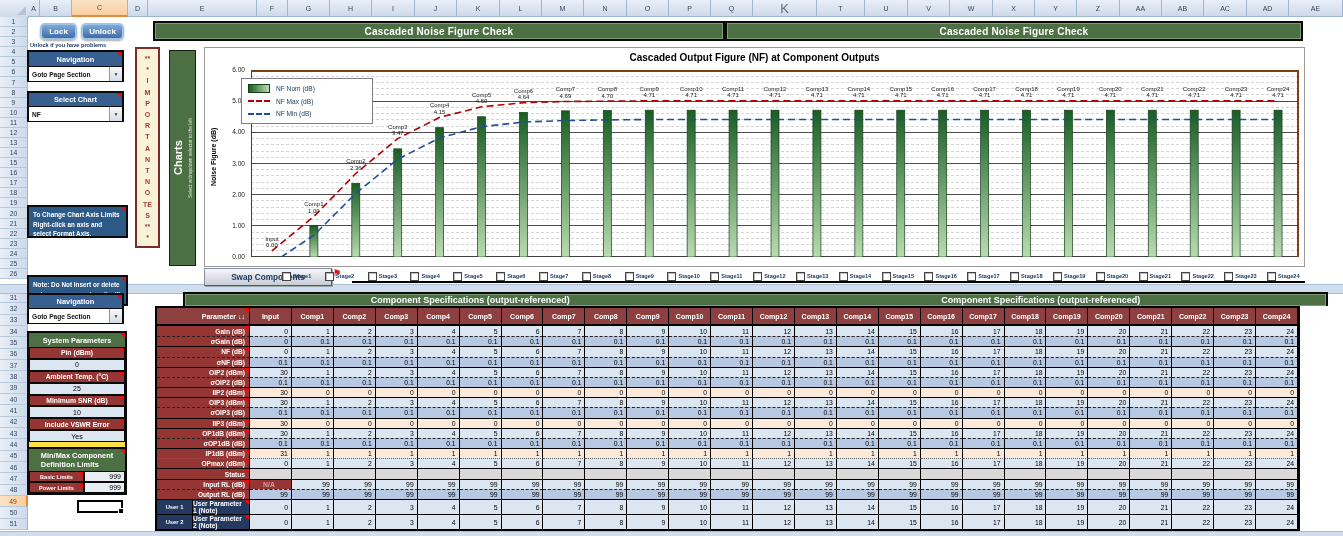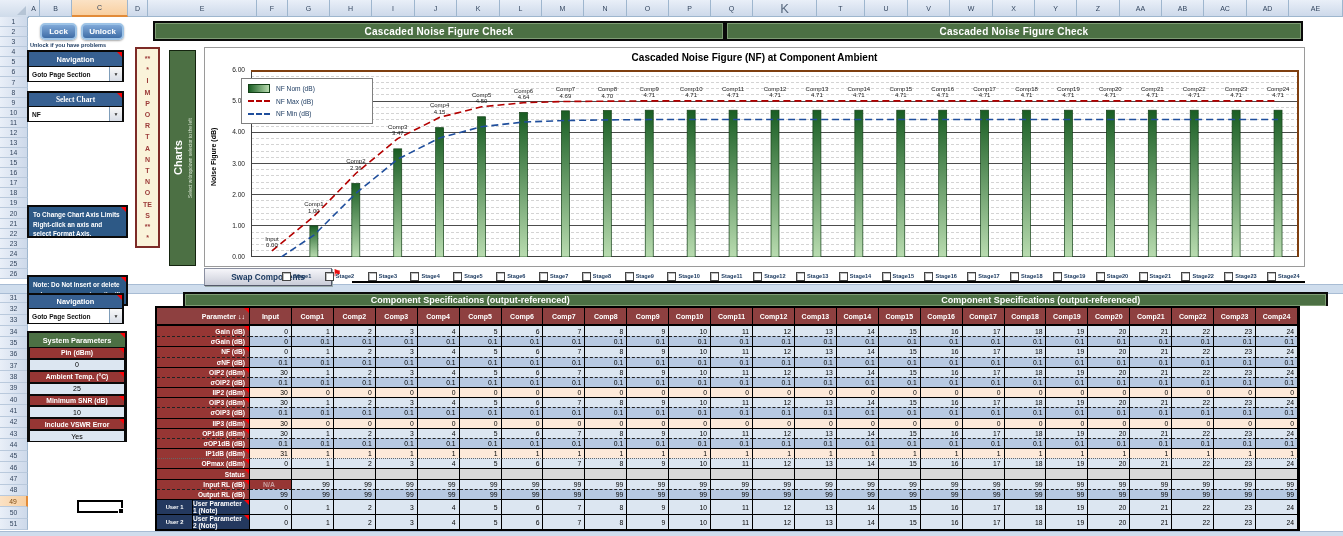--- a/index.html
+++ b/index.html
@@ -208,21 +208,21 @@
 
   <div class="abs cbox" style="left:27px;top:50px;width:97px;height:32px;">
     <div class="chead mark" style="height:14px;">Navigation</div>
     <div class="dd" style="height:14px;">
       <div class="txt">Goto Page Section</div>
       <div class="btn">▼</div>
     </div>
   </div>
 
   <div class="abs cbox" style="left:27px;top:91px;width:97px;height:31px;">
-    <div class="chead mark" style="height:13px;font-family:Liberation Serif, serif;">Select Chart</div>
+    <div class="chead mark" style="height:13px;">Select Chart</div>
     <div class="dd" style="height:14px;">
       <div class="txt">NF</div>
       <div class="btn">▼</div>
     </div>
   </div>
 
 
   <div class="abs notebox mark" style="left:27px;top:205px;width:101px;height:33px;">To Change Chart Axis Limits
 Right-click an axis and
 select Format Axis.</div>
@@ -249,21 +249,21 @@
       <div>**</div>
       <div>*</div>
     </div>
 
   <div class="abs" id="chartstab" style="left:169px;top:50px;width:27px;height:216px;">
     <div class="vtext" id="chartstab-title">Charts</div>
     <div class="vtext" id="chartstab-sub">Select w/dropdown selector to the left</div>
   </div>
 
   <div class="abs" id="chartframe" style="left:204px;top:47px;width:1101px;height:220px;">
-    <div class="abs" id="chart-title">Cascaded Noise Figure (NF) at Component Ambient</div>
+    <div class="abs" id="chart-title">Cascaded Output Figure (NF) at Component Outputs</div>
     <div class="abs vtext" id="ylabel">Noise Figure (dB)</div>
     <div id="yticks">
         <div class="ytick" style="left: 10px; top: 205px;">0.00</div>
         <div class="ytick" style="left: 10px; top: 173.833px;">1.00</div>
         <div class="ytick" style="left: 10px; top: 142.667px;">2.00</div>
         <div class="ytick" style="left: 10px; top: 111.5px;">3.00</div>
         <div class="ytick" style="left: 10px; top: 80.3333px;">4.00</div>
         <div class="ytick" style="left: 10px; top: 49.1667px;">5.00</div>
         <div class="ytick" style="left: 10px; top: 18px;">6.00</div>
       </div>
@@ -509,34 +509,44 @@
   <div class="abs" id="swap-underline" style="left:352px;top:281px;width:953px;height:2px;"></div>
 
   <div class="abs cbox" style="left:27px;top:293px;width:97px;height:31px;">
     <div class="chead mark" style="height:13px;">Navigation</div>
     <div class="dd" style="height:14px;">
       <div class="txt">Goto Page Section</div>
       <div class="btn">▼</div>
     </div>
   </div>
 
-  <div class="abs cbox" style="left:27px;top:331px;width:100px;height:111px;">
+  <div class="abs cbox" style="left:27px;top:331px;width:100px;height:131px;">
     <div class="chead green mark" style="height:14px;">System Parameters</div>
     <div id="sysrows" style="height:95px;display:grid;grid-template-rows:repeat(8,1fr);">
         <div class="mg-h mark">Pin (dBm)</div>
         <div class="mg-v">0</div>
         <div class="mg-h mark">Ambient Temp. (°C)</div>
         <div class="mg-v">25</div>
         <div class="mg-h mark">Minimum SNR (dB)</div>
         <div class="mg-v">10</div>
         <div class="mg-h mark">Include VSWR Error</div>
         <div class="mg-v">Yes</div>
       </div>
   </div>
 
+  <div class="abs cbox" style="left:27px;top:447px;width:100px;height:48px;">
+    <div class="chead green mark" style="height:22px;white-space:pre-line;line-height:9px;">Min/Max Component
+Definition Limits</div>
+    <div id="limrows" style="height:22px;display:grid;grid-template-columns:55px 1fr;grid-template-rows:1fr 1fr;">
+        <div class="mg-h mark" style="font-size: 5.6px;">Basic Limits</div>
+        <div class="mg-v" style="justify-content: flex-end; padding-right: 3px; background: rgb(233, 238, 245);">999</div>
+        <div class="mg-h mark" style="font-size: 5.6px;">Power Limits</div>
+        <div class="mg-v" style="justify-content: flex-end; padding-right: 3px; background: rgb(233, 238, 245);">999</div>
+      </div>
+  </div>
 
   <div class="abs" id="selcell" style="left:77px;top:500px;width:46px;height:13px;"></div>
 
   <div class="abs" id="tbl-title" style="left:155px;top:292px;width:1145px;height:14px;margin-left:28px;">
     <div>Component Specifications (output-referenced)</div>
     <div>Component Specifications (output-referenced)</div>
   </div>
   <div class="abs" id="tbl" style="left: 155px; top: 306px; width: 1145px; height: 225px; grid-template-columns: 93px repeat(25, 1fr); grid-template-rows: 18px repeat(19, 1fr);">
       <div class="phead pl mark">Parameter ↓↓</div>
       <div class="phead">Input</div>

